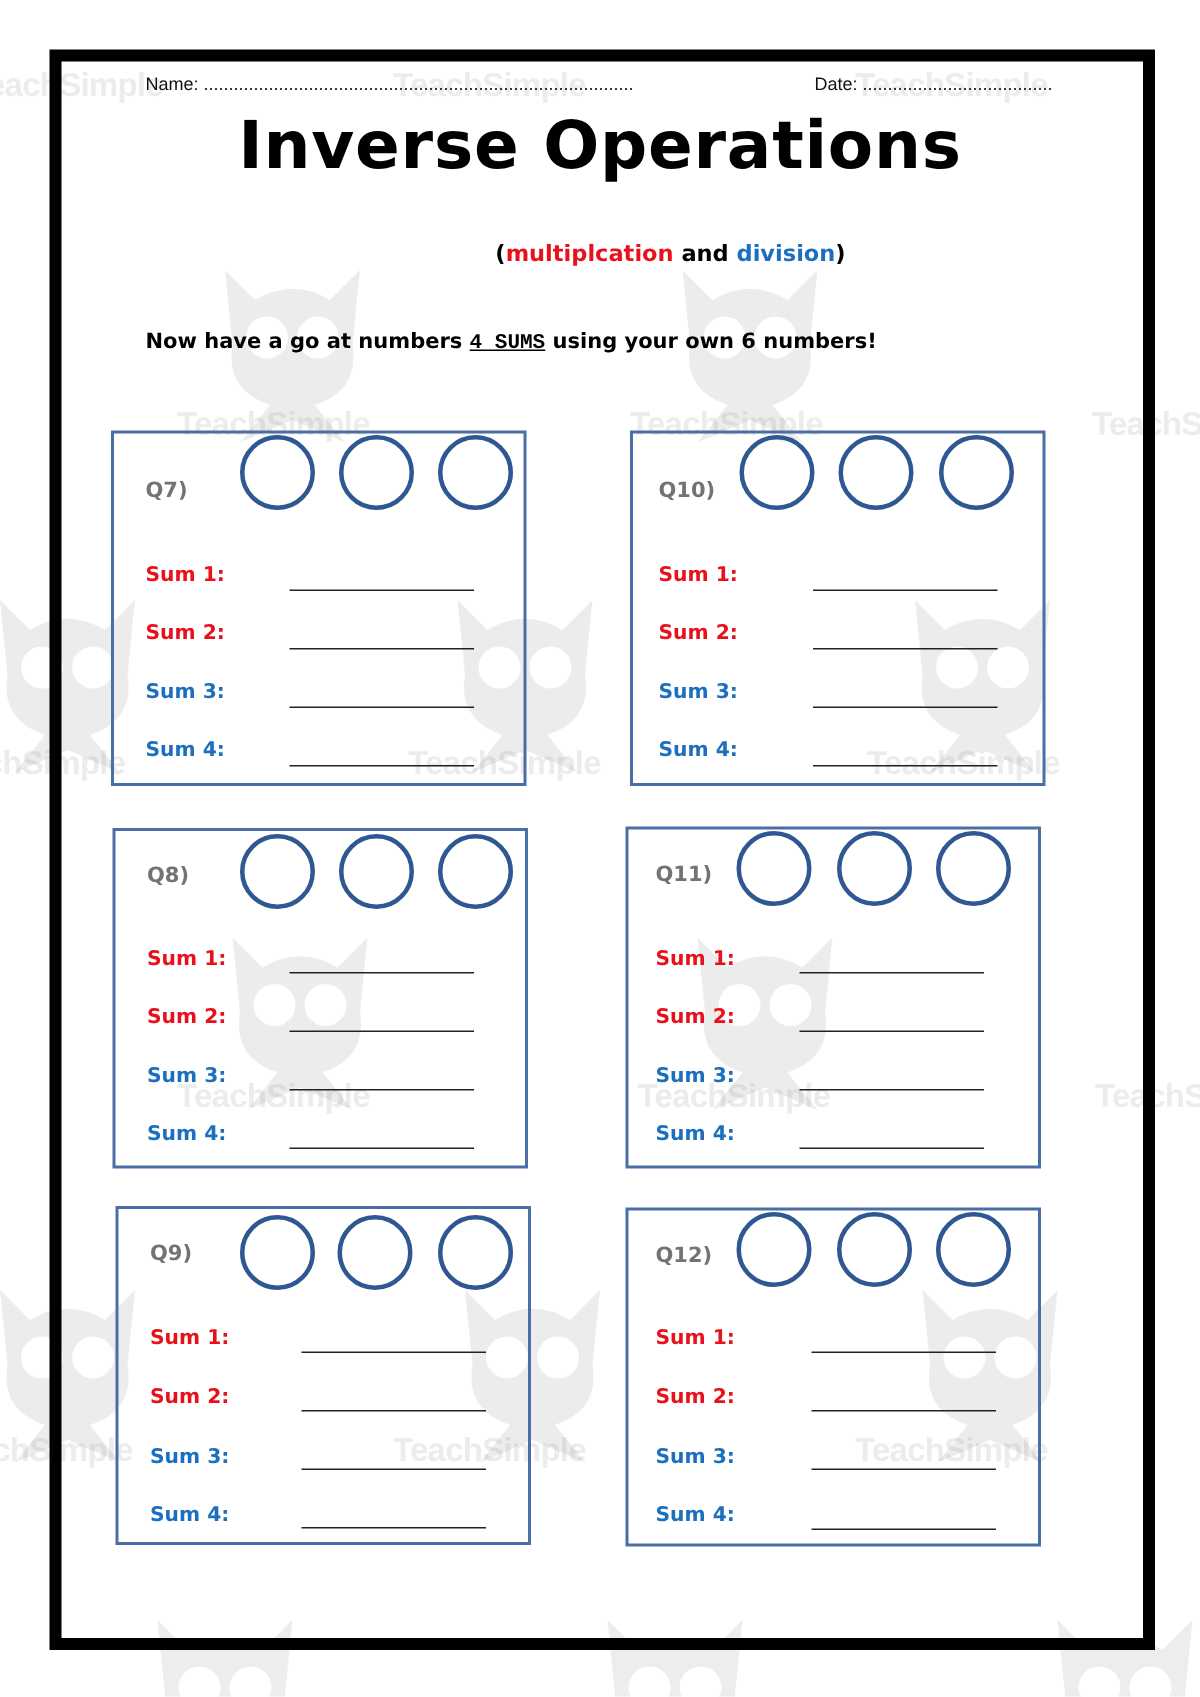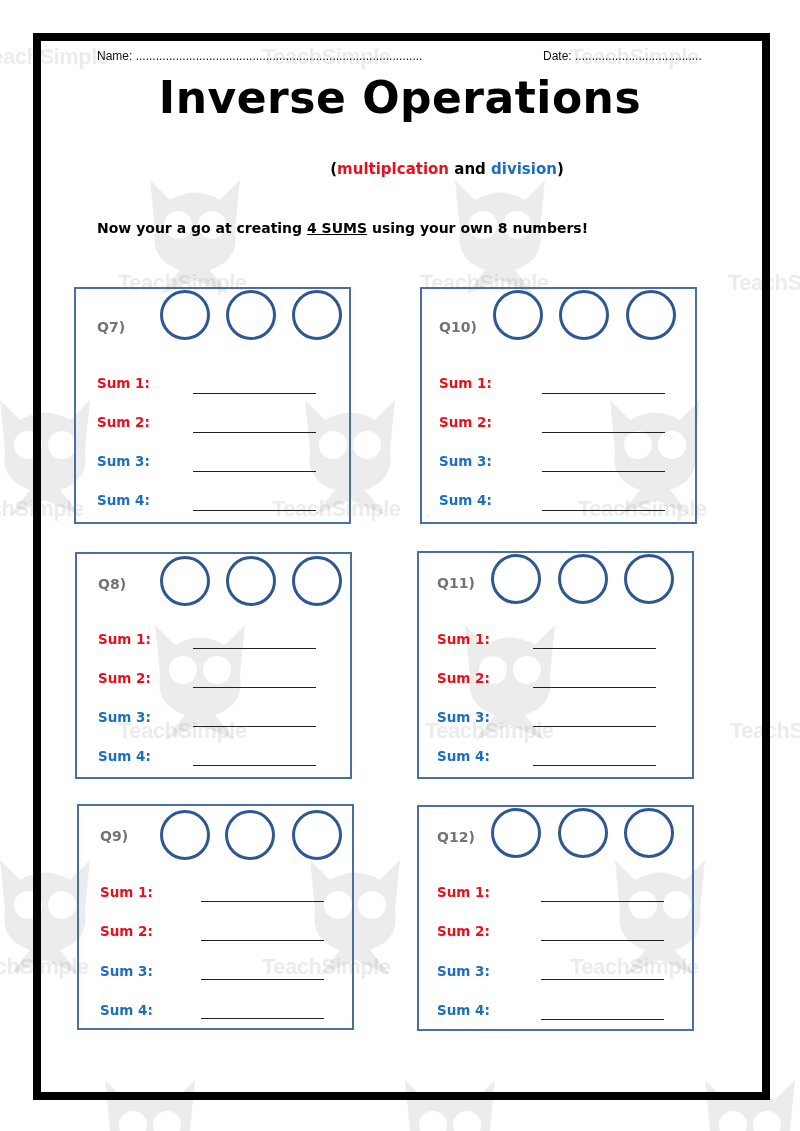--- a/index.html
+++ b/index.html
@@ -28,21 +28,21 @@
     color: #000; letter-spacing: 0.5px; z-index: 2;
   }
   .subtitle {
     position: absolute; left: 0; width: 800px; top: 160px; text-align: center;
     font-family: "DejaVu Sans", sans-serif; font-weight: bold; font-size: 15px; color: #000; z-index: 2; margin-left: 47px;
   }
   .instruction {
     position: absolute; left: 97px; top: 220px;
     font-family: "DejaVu Sans", sans-serif; font-weight: bold; font-size: 14px; color: #000; z-index: 2;
   }
-  .instruction u { text-decoration: underline; }
+  .instruction u { text-decoration: underline; font-family: Liberation Mono, monospace; }
   .qbox {
     position: absolute; width: 277px; border: 2px solid #4a6fa5; background: transparent; z-index: 2;
     box-sizing: border-box;
   }
   .qlabel {
     position: absolute; left: 21px; font-family: "DejaVu Sans", sans-serif; font-weight: bold;
     font-size: 14px; color: #737373;
   }
   .circle {
     position: absolute; width: 50px; height: 50px; border: 3px solid #2f5791; border-radius: 50%;
@@ -153,21 +153,21 @@
   <span>......................................</span>
 </div>
 
 <div class="title">Inverse Operations</div>
 
 <div class="subtitle">
   <span>(</span><span style="color:#e8111b;">multiplcation</span><span style="white-space:pre;"> and </span><span style="color:#1c6fbf;">division</span><span>)</span>
 </div>
 
 <div class="instruction">
-  <span style="white-space:pre;">Now your a go at creating </span><u>4 SUMS</u><span style="white-space:pre;"> using your own 8 numbers!</span>
+  <span style="white-space:pre;">Now have a go at numbers </span><u>4 SUMS</u><span style="white-space:pre;"> using your own 6 numbers!</span>
 </div>
 
 <div class="qbox" style="left:74px;top:287px;height:237px;">
   <span class="qlabel" style="top:30px;">Q7)</span>
   <div class="circle" style="left:84px;top:1px;"></div>
   <div class="circle" style="left:150px;top:1px;"></div>
   <div class="circle" style="left:216px;top:1px;"></div>
   <span class="sum-label" style="top:86px;color:#e8111b;">Sum 1:</span>
   <span class="sum-label" style="top:125px;color:#e8111b;">Sum 2:</span>
   <span class="sum-label" style="top:164px;color:#1c6fbf;">Sum 3:</span>

